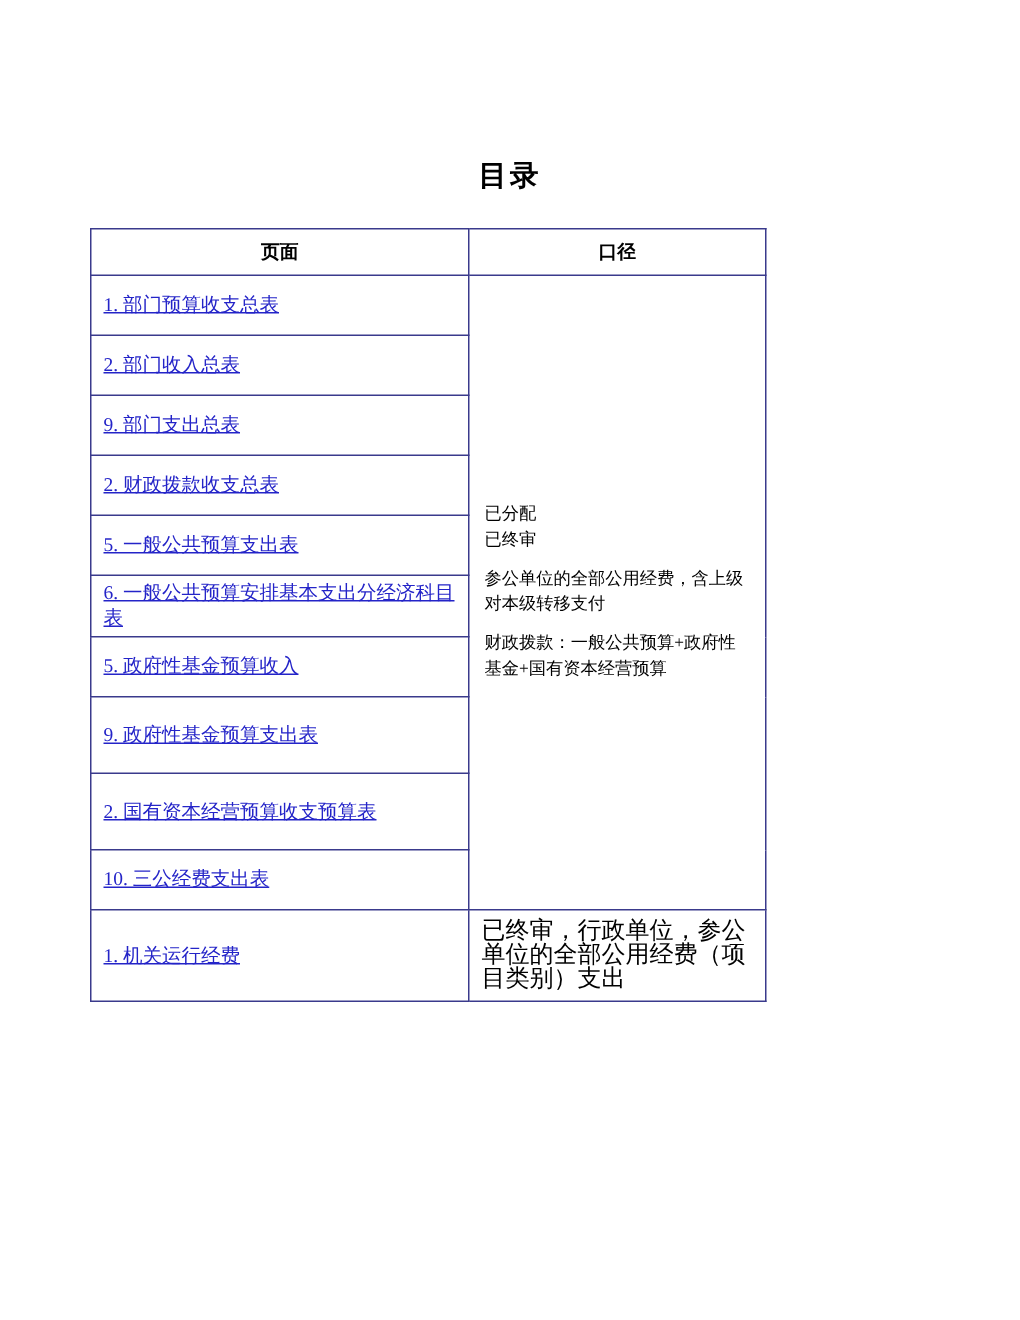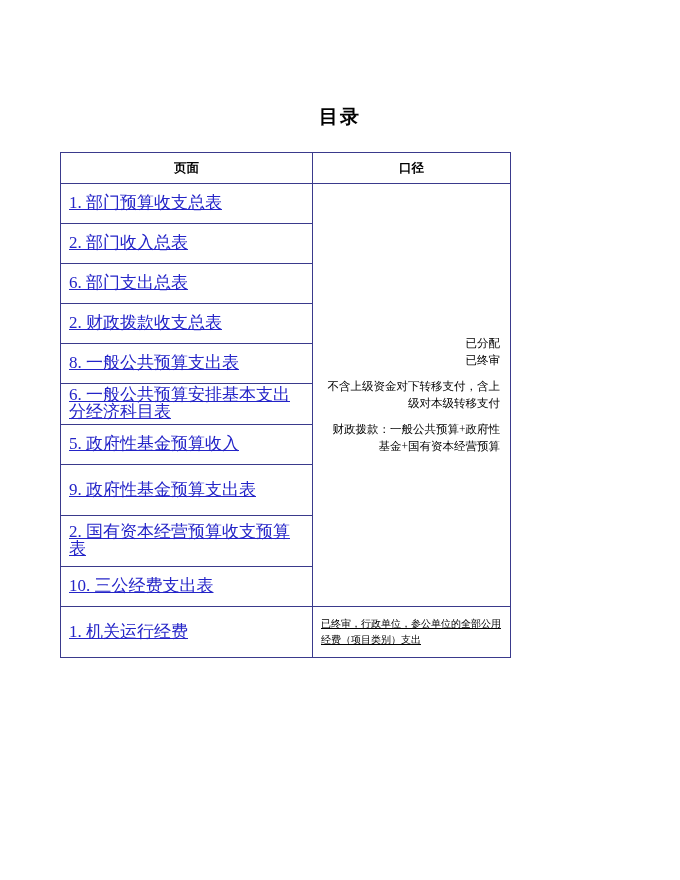--- a/index.html
+++ b/index.html
@@ -58,48 +58,47 @@
     height: 33px;
     padding: 3px 6px 3px 8px;
     font-size: 11.5px;
     line-height: 15px;
   }
   td.link-cell a,
   td.link-cell .lnk {
     color: #2424c8;
     text-decoration: underline;
     cursor: pointer;
-    font-size: 17px;
+    font-size: 13px;
     font-family: "Liberation Serif", "DejaVu Serif", serif;
   }
   td.tall { height: 44px; }
   td.desc-cell {
-    text-align: right;
+    text-align: left;
     font-size: 11.5px;
     line-height: 17px;
     padding: 6px 10px;
     vertical-align: middle;
   }
   .desc-block {
     display: block;
   }
   .desc-block .l {
     display: block;
   }
   .desc-gap {
     display: block;
     height: 9px;
   }
   td.note-cell {
-    font-size: 10px;
+    font-size: 16px;
     line-height: 16px;
     padding: 6px 8px;
     text-align: left;
     vertical-align: middle;
-    text-decoration: underline;
   }
 </style>
 </head>
 <body>
 
 <div class="page">
 
   <div class="title">目录</div>
 
   <table class="catalog-table">
@@ -116,44 +115,44 @@
     <tbody>
       <tr>
         <td class="link-cell">
           <span class="lnk">1. 部门预算收支总表</span>
         </td>
         <td class="desc-cell" rowspan="10">
           <span class="desc-block">
             <span class="l">已分配</span>
             <span class="l">已终审</span>
             <span class="desc-gap"></span>
-            <span class="l">不含上级资金对下转移支付，含上级对本级转移支付</span>
+            <span class="l">参公单位的全部公用经费，含上级对本级转移支付</span>
             <span class="desc-gap"></span>
             <span class="l">财政拨款：一般公共预算+政府性基金+国有资本经营预算</span>
           </span>
         </td>
       </tr>
       <tr>
         <td class="link-cell">
           <span class="lnk">2. 部门收入总表</span>
         </td>
       </tr>
       <tr>
         <td class="link-cell">
-          <span class="lnk">6. 部门支出总表</span>
+          <span class="lnk">9. 部门支出总表</span>
         </td>
       </tr>
       <tr>
         <td class="link-cell">
           <span class="lnk">2. 财政拨款收支总表</span>
         </td>
       </tr>
       <tr>
         <td class="link-cell">
-          <span class="lnk">8. 一般公共预算支出表</span>
+          <span class="lnk">5. 一般公共预算支出表</span>
         </td>
       </tr>
       <tr>
         <td class="link-cell">
           <span class="lnk">6. 一般公共预算安排基本支出分经济科目表</span>
         </td>
       </tr>
       <tr>
         <td class="link-cell">
           <span class="lnk">5. 政府性基金预算收入</span>

